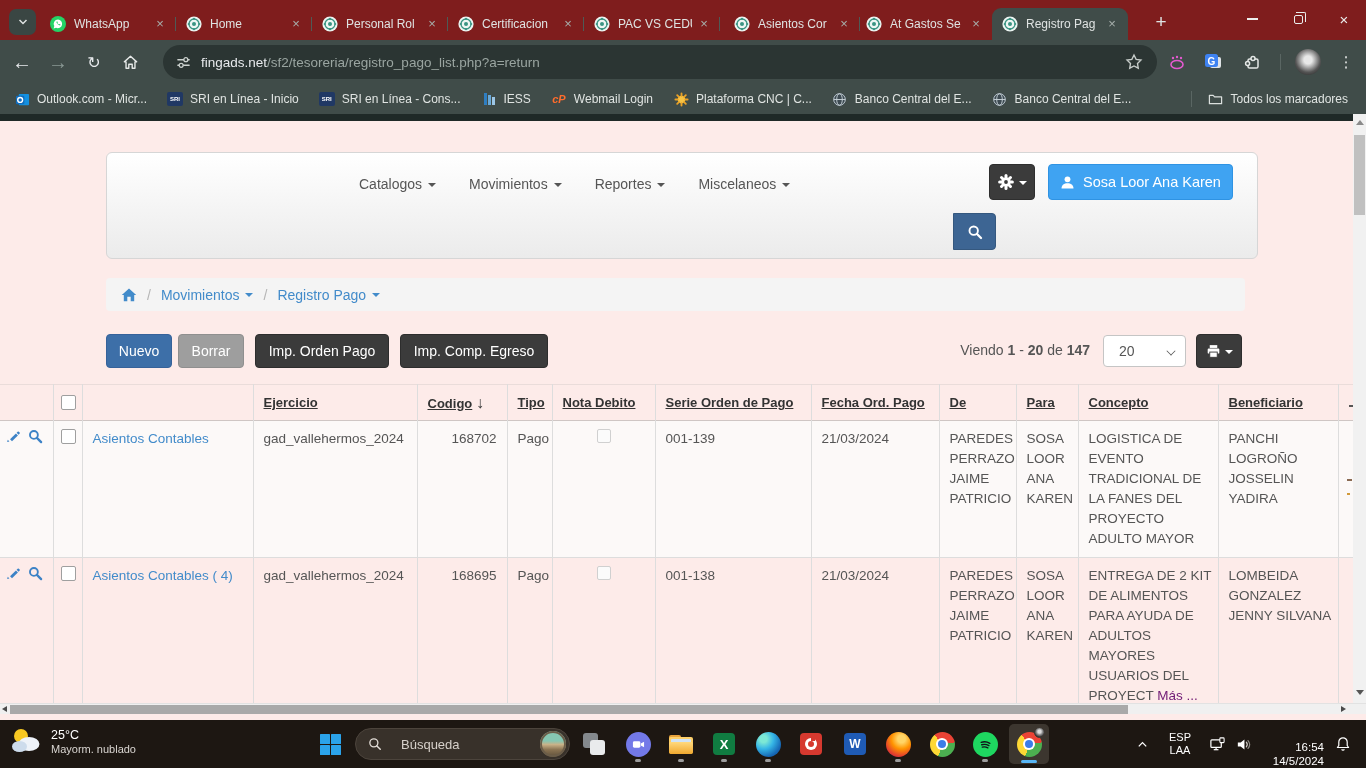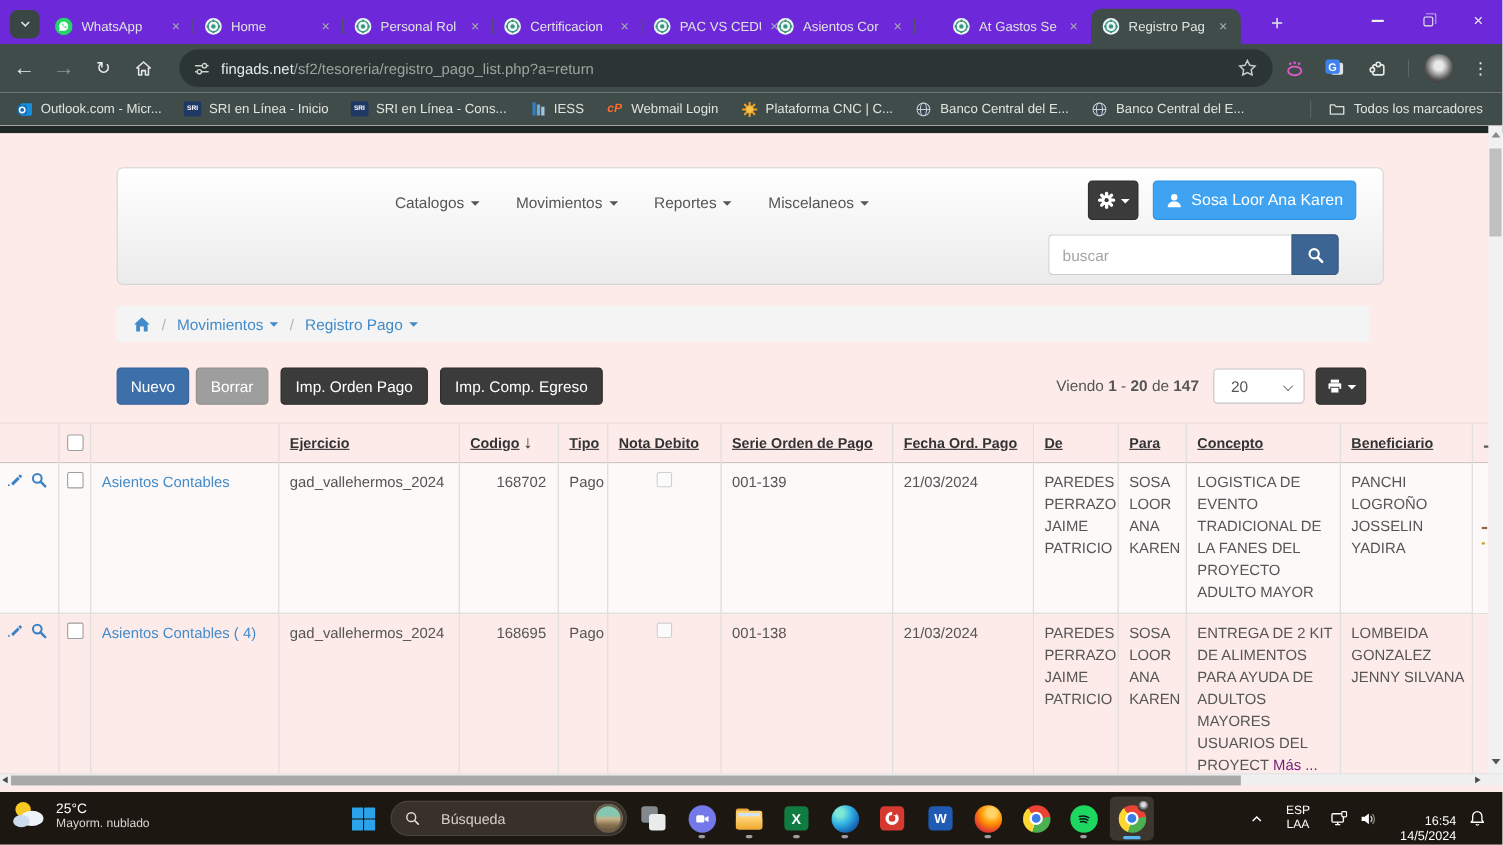--- a/index.html
+++ b/index.html
@@ -1,19 +1,19 @@
 <!DOCTYPE html>
 <html><head>
 <meta charset="utf-8">
 <style>
 *{margin:0;padding:0;box-sizing:border-box}
 body{font-family:"Liberation Sans",sans-serif;width:1366px;height:768px;overflow:hidden;background:#fff}
 #screen{position:relative;width:1366px;height:768px;overflow:hidden}
 
-.tabstrip{position:absolute;left:0;top:0;width:1366px;height:40px;background:#6d28d9}
+.tabstrip{position:absolute;left:0;top:0;width:1366px;height:40px;background:#7f1d1d}
 .tabsearch{position:absolute;left:9px;top:9px;width:27px;height:26px;border-radius:7px;background:#3a4643;display:flex;align-items:center;justify-content:center}
 .tab{position:absolute;top:8px;height:32px;border-radius:9px 9px 0 0;display:flex;align-items:center;padding:0 8px;color:#dfe3e2;font-size:12px}
 .tab .fav{width:16px;height:16px;margin:0 8px 0 2px;flex:none}
 .tab .lbl{flex:1;overflow:hidden;white-space:nowrap}
 .tab .x{width:16px;flex:none;margin-left:4px;color:#a7b0ad;font-size:13px;line-height:16px;text-align:center}
 .tab.active{background:#404c49}
 .tab.divider::after{content:"";position:absolute;right:0;top:9px;height:14px;width:1px;background:#4e5a56}
 .newtab{position:absolute;left:1149px;top:10px;width:24px;height:24px;color:#dfe3e2;font-size:19px;line-height:23px;text-align:center;font-weight:400}
 .winbtn{position:absolute;top:0;height:38px;width:46px;display:flex;align-items:center;justify-content:center;color:#eceeed}
 .minbar{width:11px;height:1.4px;background:#eceeed}
@@ -193,21 +193,21 @@
             <circle cx="8" cy="8" r="5" fill="none" stroke="#3a9483" stroke-width="1.3"></circle>
             <circle cx="8" cy="8" r="2" fill="#3a9483"></circle>
             <circle cx="8" cy="2.8" r="1.1" fill="#3a9483"></circle>
             <circle cx="8" cy="13.2" r="1.1" fill="#3a9483"></circle>
             <circle cx="2.8" cy="8" r="1.1" fill="#3a9483"></circle>
             <circle cx="13.2" cy="8" r="1.1" fill="#3a9483"></circle>
           </svg></span>
       <span class="lbl">PAC VS CEDU</span>
       <span class="x">×</span>
     </div>
-    <div class="tab divider" style="left:696px;width:136px">
+    <div class="tab divider" style="left:724px;width:136px">
       <span class="fav"><svg width="16" height="16" viewBox="0 0 16 16">
             <circle cx="8" cy="8" r="7.6" fill="#eef6f3"></circle>
             <circle cx="8" cy="8" r="5" fill="none" stroke="#3a9483" stroke-width="1.3"></circle>
             <circle cx="8" cy="8" r="2" fill="#3a9483"></circle>
             <circle cx="8" cy="2.8" r="1.1" fill="#3a9483"></circle>
             <circle cx="8" cy="13.2" r="1.1" fill="#3a9483"></circle>
             <circle cx="2.8" cy="8" r="1.1" fill="#3a9483"></circle>
             <circle cx="13.2" cy="8" r="1.1" fill="#3a9483"></circle>
           </svg></span>
       <span class="lbl">Asientos Cor</span>
@@ -451,21 +451,20 @@
       <div class="userbtn">
         <svg width="15" height="15" viewBox="0 0 16 16">
             <g fill="#fff">
               <circle cx="8" cy="4.6" r="3.1"></circle>
               <path d="M1.6 14.4c0-3.7 2.9-5.6 6.4-5.6s6.4 1.9 6.4 5.6z"></path>
             </g>
           </svg>
         <span>Sosa Loor Ana Karen</span>
       </div>
       <div class="searchwrap">
-        <input type="text" placeholder="buscar" style="">
         <div class="searchbtn">
           <svg width="16" height="16" viewBox="0 0 16 16">
               <circle cx="6.7" cy="6.7" r="4.2" fill="none" stroke="#fff" stroke-width="1.9"></circle>
               <line x1="10" y1="10" x2="14" y2="14" stroke="#fff" stroke-width="2.3" stroke-linecap="round"></line>
             </svg>
         </div>
       </div>
     </div>
 
     <div class="crumb">

